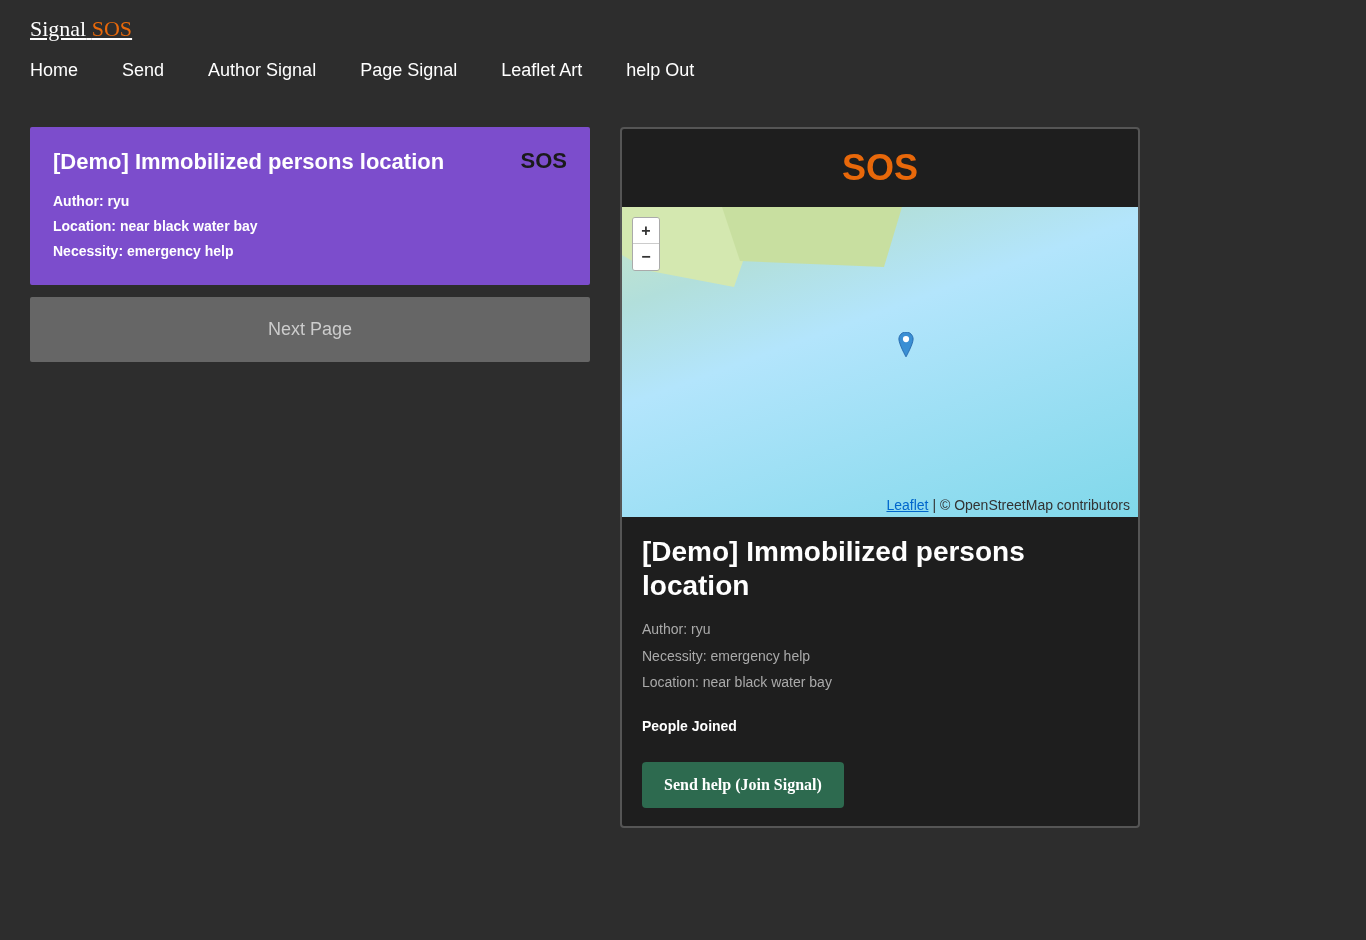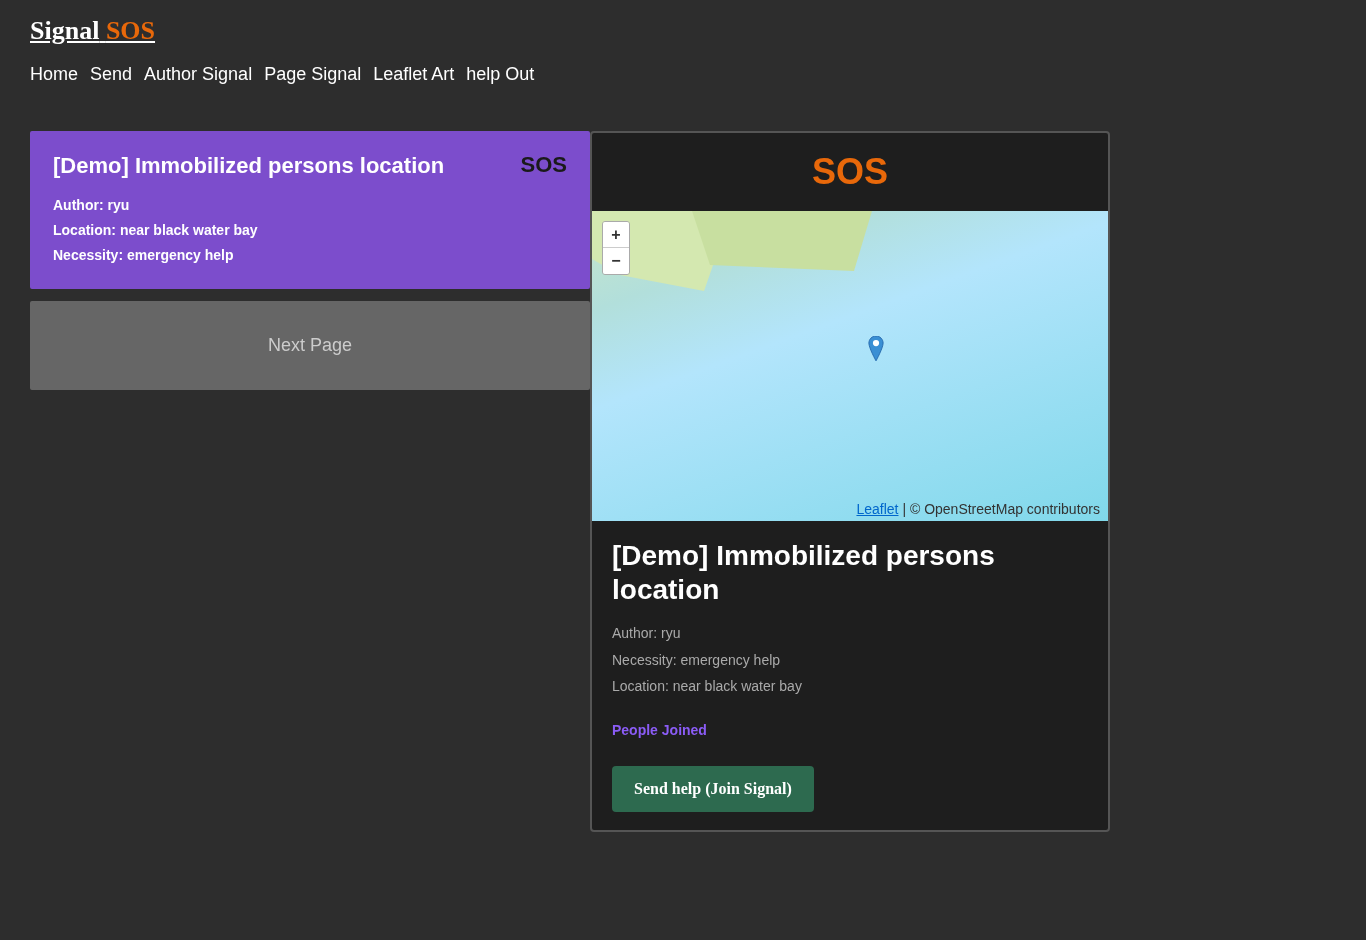--- a/index.html
+++ b/index.html
@@ -14,51 +14,52 @@
     
     .header {
       background-color: #2d2d2d;
       padding: 16px 30px 0 30px;
     }
 
     .logo {
       display: inline-block;
       margin-bottom: 10px;
       text-decoration: underline;
-      font-size: 26px;
-      font-weight: bold;
+      font-size: 22px;
+      font-weight: normal;
     }
 
     .logo-signal {
       color: #ffffff;
     }
 
     .logo-sos {
       color: #e8680a;
     }
 
     .nav {
       display: flex;
       align-items: center;
-      gap: 12px;
+      gap: 44px;
       padding: 8px 0 16px 0;
     }
 
     .nav a {
       color: #ffffff;
       text-decoration: none;
       font-size: 18px;
       font-family: Arial, sans-serif;
     }
 
     
     .main {
       display: flex;
       flex-direction: row;
       padding: 30px 30px;
+      gap: 30px;
       align-items: flex-start;
     }
 
     
     .left-panel {
       display: flex;
       flex-direction: column;
       gap: 12px;
       width: 560px;
       flex-shrink: 0;
@@ -99,21 +100,21 @@
       font-weight: bold;
       line-height: 1.8;
       font-family: Arial, sans-serif;
     }
 
     
     .next-page-btn {
       background-color: #666666;
       color: #cccccc;
       border: none;
-      padding: 34px;
+      padding: 22px;
       font-size: 18px;
       cursor: pointer;
       width: 100%;
       text-align: center;
       font-family: Arial, sans-serif;
       border-radius: 2px;
     }
 
     
     .detail-card {
@@ -251,21 +252,21 @@
       line-height: 1.9;
       margin-bottom: 16px;
       font-family: Arial, sans-serif;
     }
 
     .detail-stats {
       margin-bottom: 16px;
     }
 
     .detail-stat {
-      color: #8b5cf6;
+      color: #ffffff;
       font-size: 14px;
       font-weight: bold;
       line-height: 2;
       font-family: Arial, sans-serif;
     }
 
     .join-btn {
       background-color: #2d6a4f;
       color: #ffffff;
       border: none;

